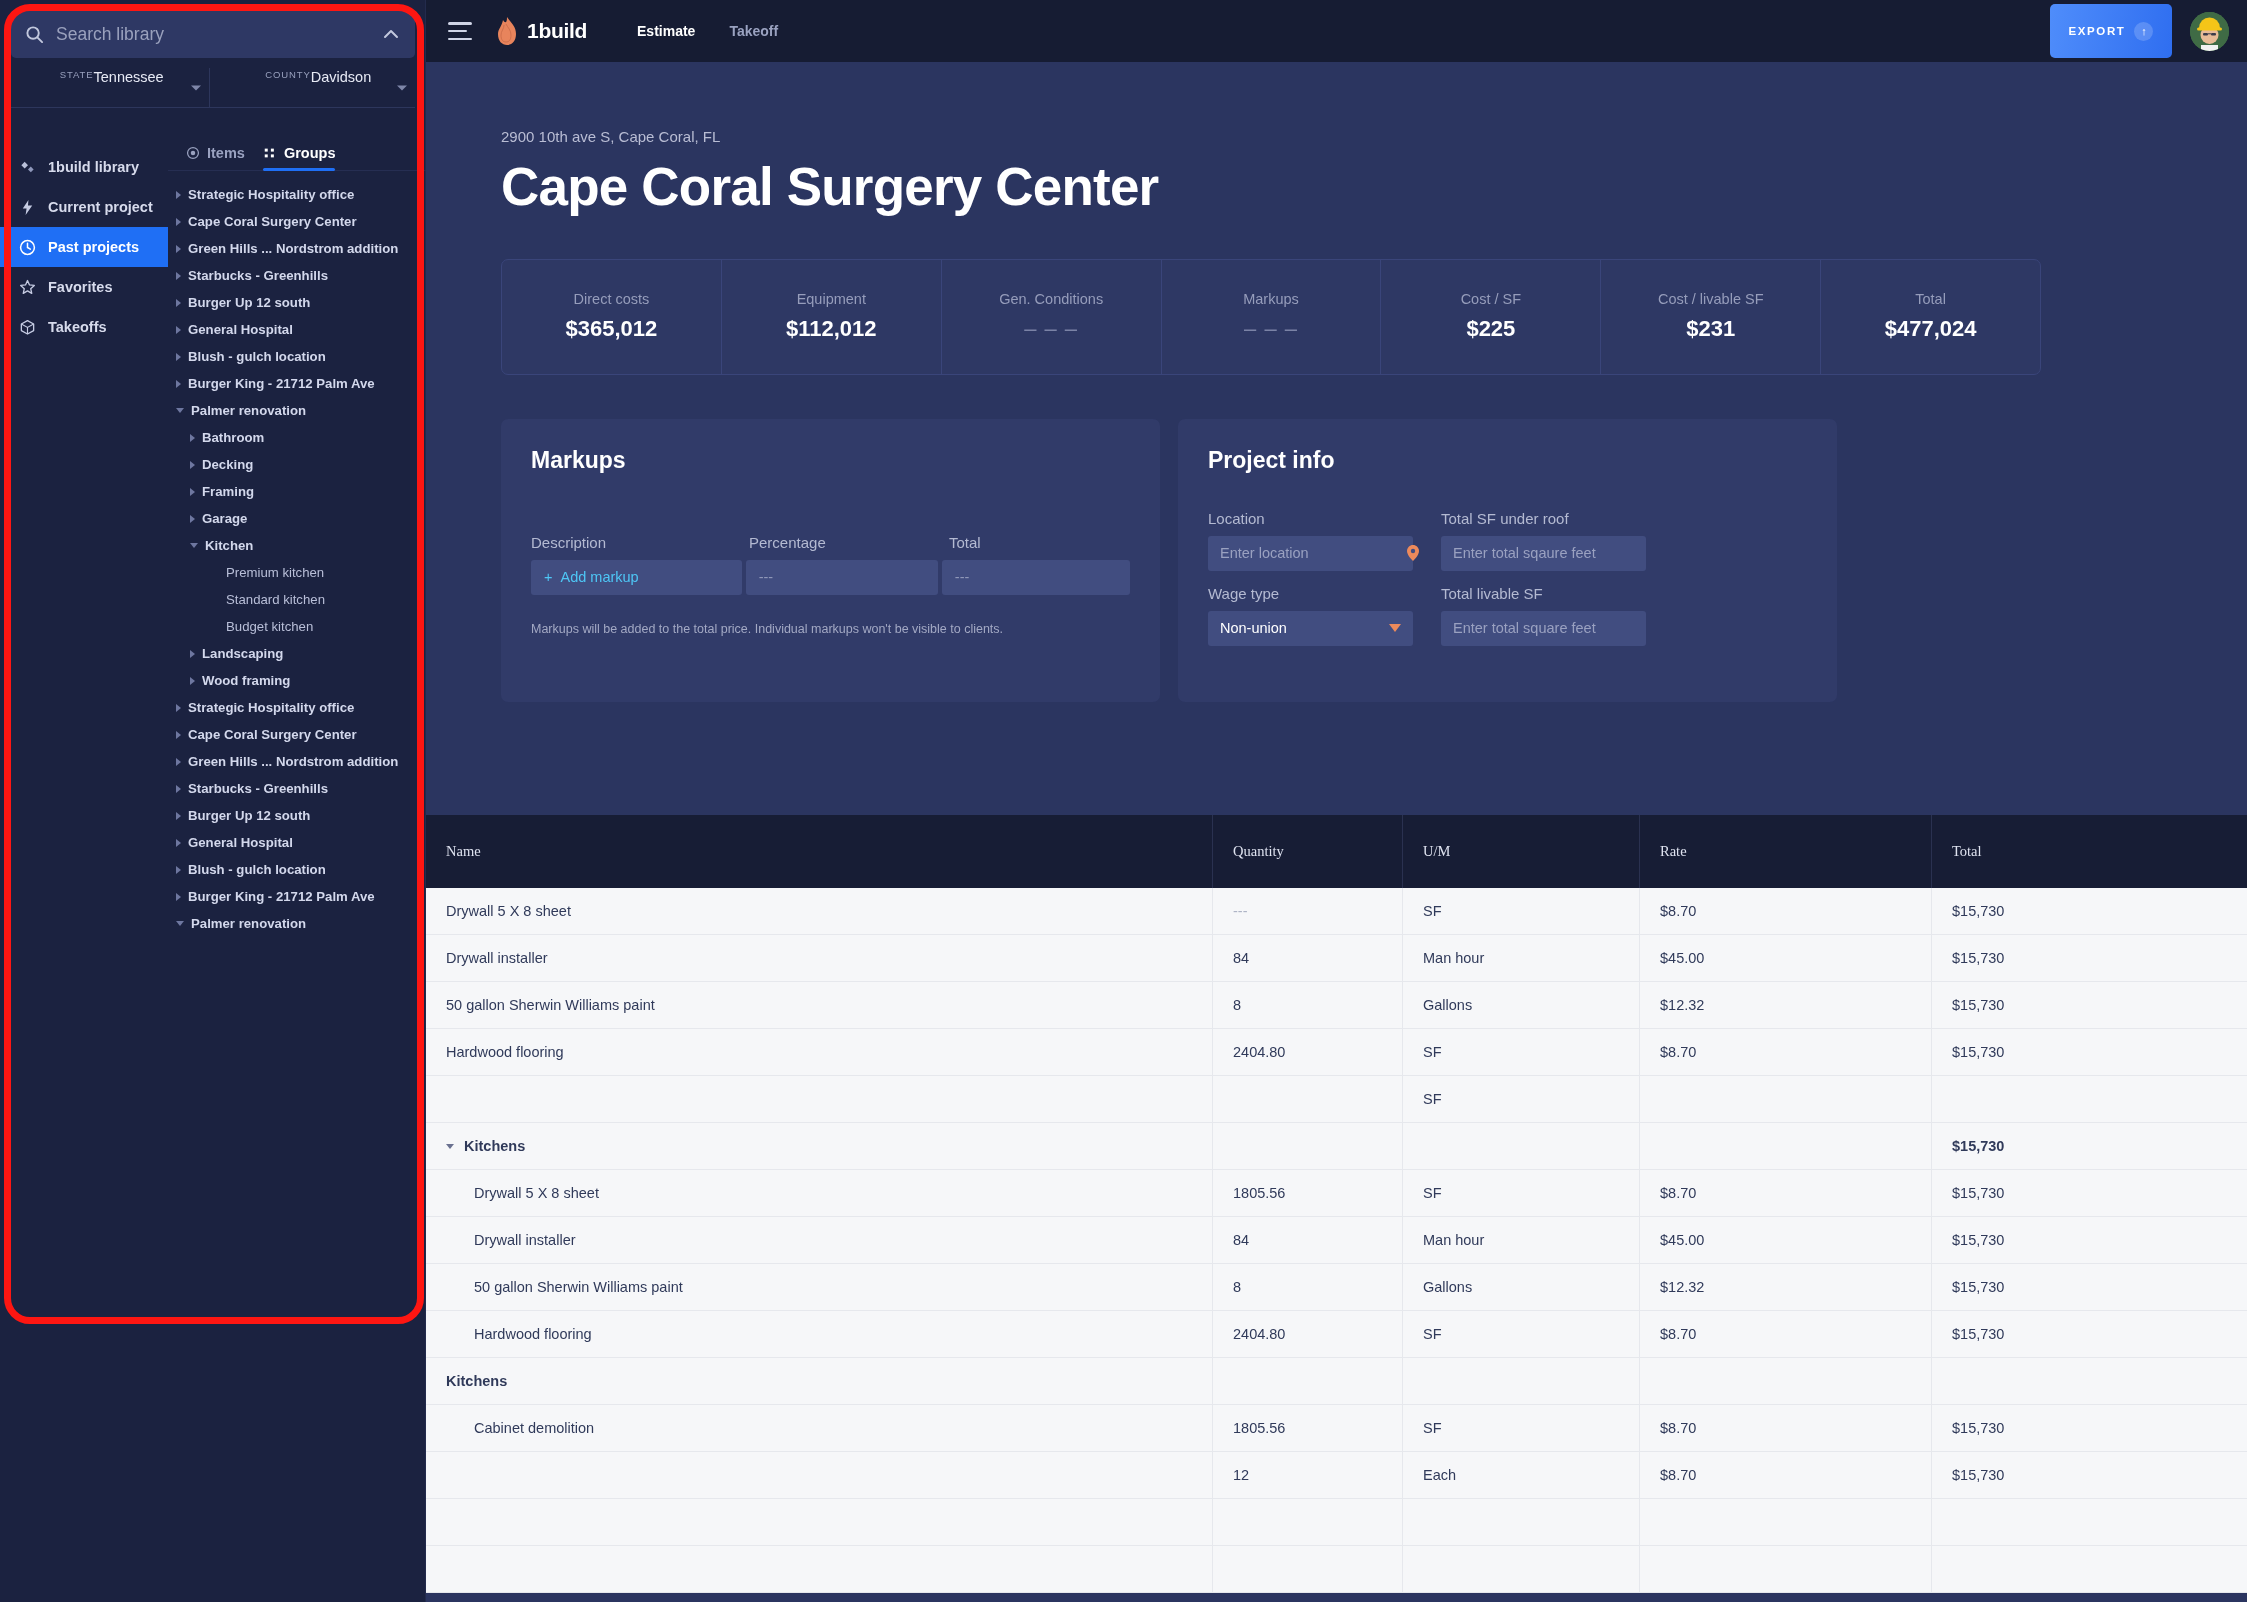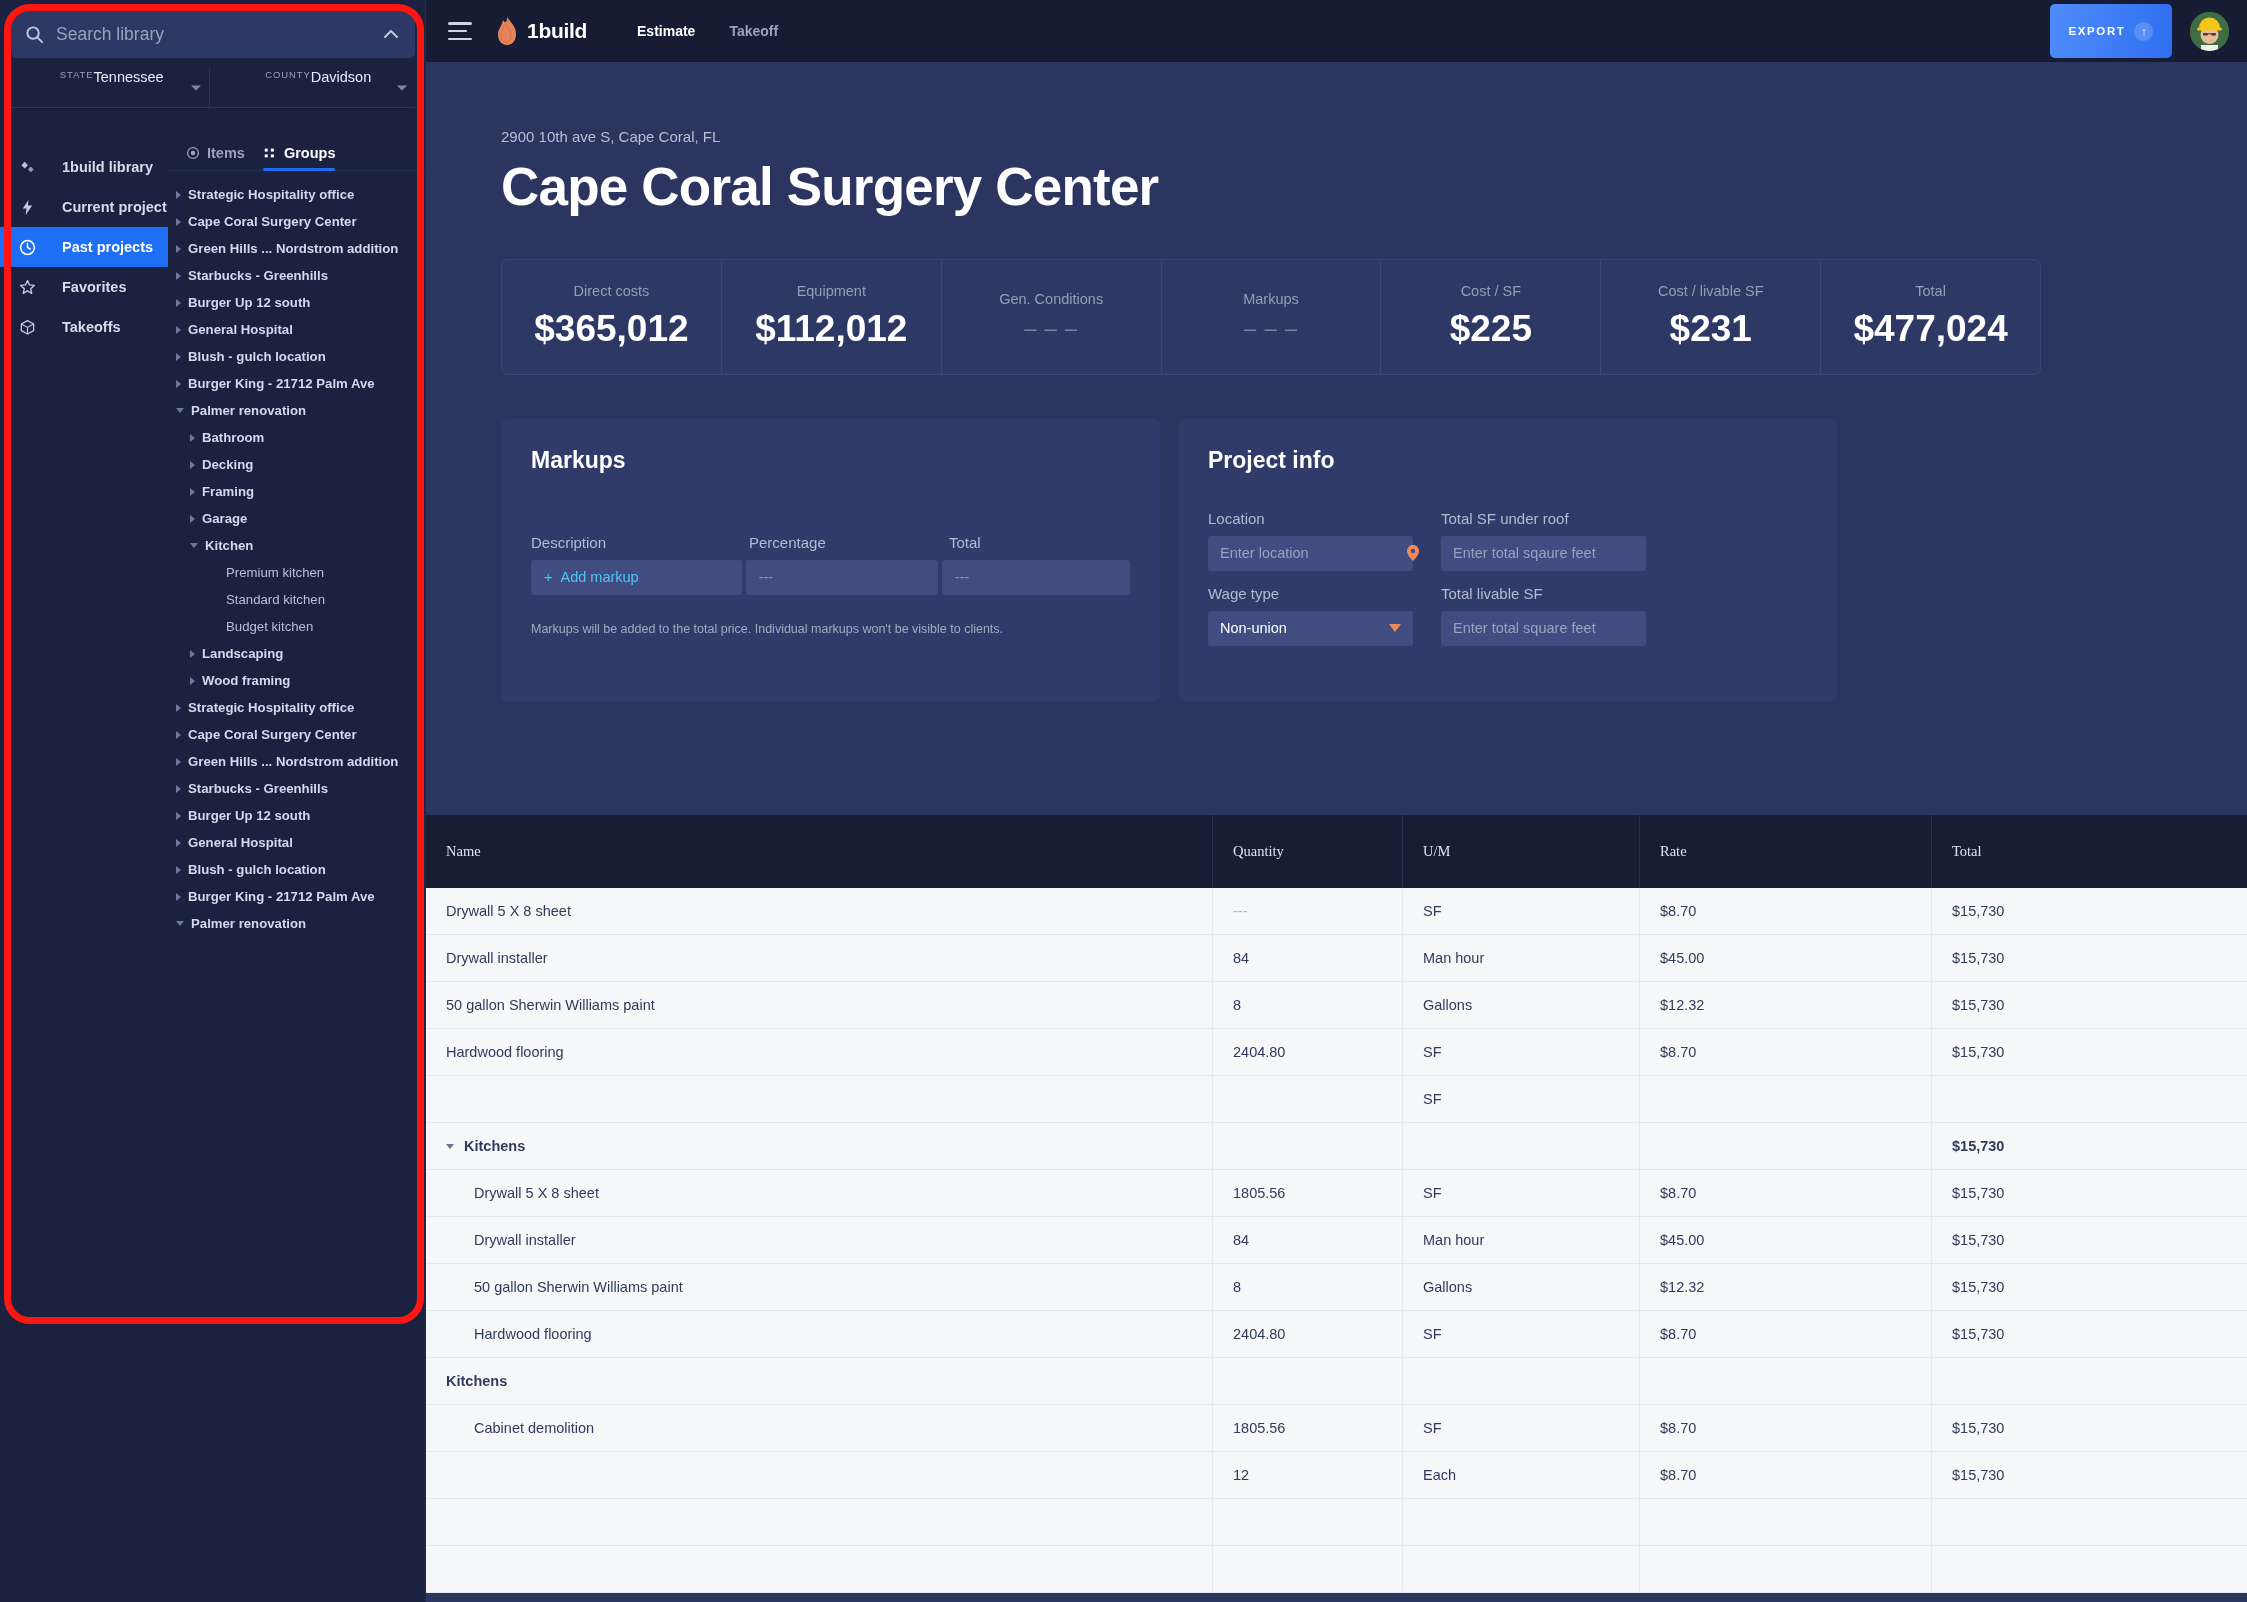--- a/index.html
+++ b/index.html
@@ -48,21 +48,21 @@
   .filter-value { font-size: 14.5px; color: #e7eaf5; line-height: 18px; }
   .caret-sm {
     position: absolute; right: 8px; top: 50%; transform: translateY(-50%);
     width: 0; height: 0; border-left: 5px solid transparent;
     border-right: 5px solid transparent; border-top: 5px solid #7e86a8;
   }
 
   .panel-split { position: absolute; left: 0; top: 127px; width: 426px; bottom: 0; display: flex; }
   .nav-col { width: 168px; flex: 0 0 168px; padding-top: 20px; }
   .nav-item {
-    height: 40px; display: flex; align-items: center; gap: 26px;
+    height: 40px; display: flex; align-items: center; gap: 12px;
     padding-left: 18px; font-size: 14.5px; color: #d7dbec; font-weight: bold;
     cursor: pointer;
   }
   .nav-item.active { background: #1f6ff5; color: #fff; }
   .nav-ico { width: 18px; height: 18px; flex: 0 0 18px; display: flex; align-items: center; justify-content: center; }
 
   .list-col { flex: 1; position: relative; padding-top: 0; }
   .tabs-row {
     height: 44px; display: flex; align-items: flex-end; gap: 18px;
     padding-left: 18px; border-bottom: 1px solid #262e52;
@@ -130,21 +130,21 @@
     margin: 44px 0 0 75px; width: 1540px; height: 116px;
     border: 1px solid #3a457a; border-radius: 7px; display: flex;
     background: rgba(53,64,110,.28);
   }
   .stat {
     flex: 1; display: flex; flex-direction: column; align-items: center;
     justify-content: center; gap: 9px;
   }
   .stat + .stat { border-left: 1px solid #3a457a; }
   .stat-label { font-size: 14.5px; color: #969dbb; }
-  .stat-value { font-size: 37px; color: #fff; font-weight: bold; }
+  .stat-value { font-size: 22px; color: #fff; font-weight: bold; }
   .stat-value.dim { color: #7b83a6; letter-spacing: 1px; font-weight: normal; font-size: 22px;}
 
   .cards { margin: 44px 0 0 75px; display: flex; gap: 18px; }
   .card {
     width: 659px; height: 283px; background: #313b69; border-radius: 7px;
     padding: 28px 30px;
   }
   .card-title { font-size: 23px; color: #fff; font-weight: bold; margin-bottom: 36px; }
   .mk-head { display: flex; }
   .mk-head > div { font-size: 15px; color: #b4bad2; margin-top: 24px; }

